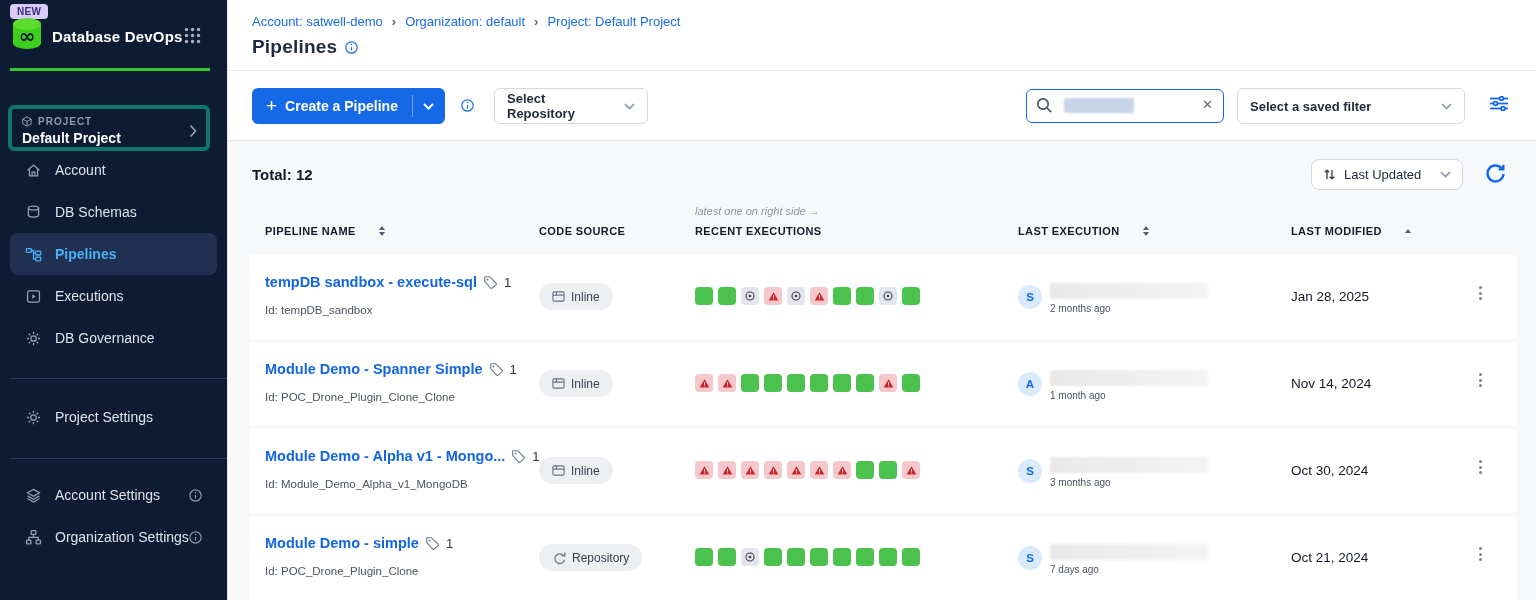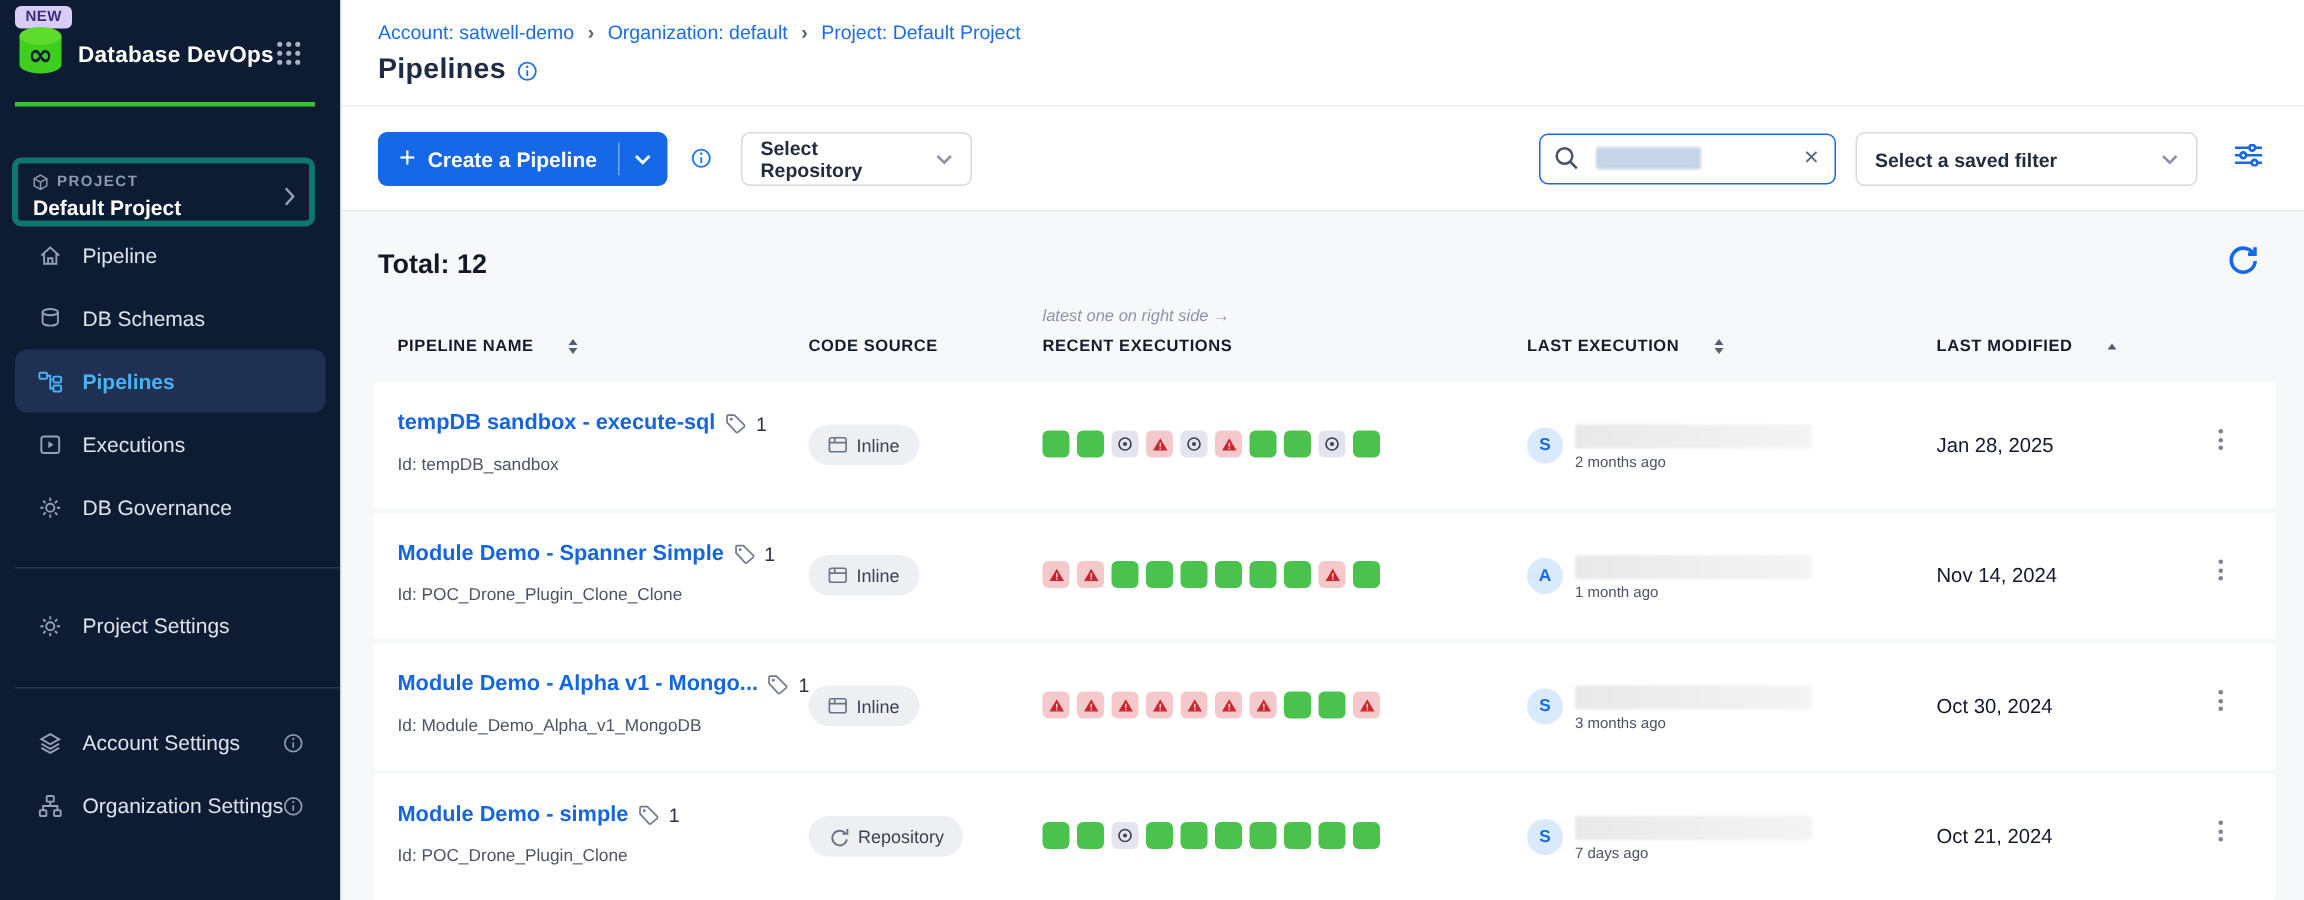--- a/index.html
+++ b/index.html
@@ -52,21 +52,21 @@
   .sel-repo{left:266px;top:88px;width:154px;}
   .sel-filter{left:1009px;top:88px;width:228px;font-weight:bold;}
   .chev-gray{color:#8b93a7;display:flex;margin-left:8px;}
   .search-box{position:absolute;left:798px;top:89px;width:198px;height:34px;border:1.5px solid #1569e6;
     border-radius:6px;background:#fff;box-sizing:border-box;cursor:text;}
   .search-ic{position:absolute;left:9px;top:7px;color:#4a5468;}
   .search-redact{position:absolute;left:37px;top:8px;width:70px;height:15px;background:#c7d3e7;border-radius:2px;filter:blur(1.2px);}
   .search-x{position:absolute;right:10px;top:7px;color:#5f6675;font-size:13px;cursor:pointer;}
   .sliders{position:absolute;left:1262px;top:96px;color:#1569e6;cursor:pointer;}
   
-  .total{position:absolute;top:166px;left:24px;font-size:18px;font-weight:bold;color:#121826;}
+  .total{position:absolute;top:166px;left:24px;font-size:15px;font-weight:bold;color:#121826;}
   .sort-btn{position:absolute;left:1083px;top:159px;width:152px;height:31px;background:#fff;border:1px solid #d3d8e2;
     border-radius:8px;display:flex;align-items:center;gap:8px;padding:0 11px;box-sizing:border-box;cursor:pointer;}
   .sort-label{font-size:13px;color:#232c3d;flex:1;}
   .refresh{position:absolute;left:1257px;top:163px;color:#1569e6;cursor:pointer;}
   
   .table{position:absolute;left:21px;top:199px;width:1268px;}
   .thead{position:relative;height:56px;}
   .note{position:absolute;left:446px;top:6px;font-size:11px;color:#8e94a8;font-style:italic;}
   .th{position:absolute;top:26px;font-size:11px;font-weight:bold;letter-spacing:.4px;color:#151b2b;
     display:flex;align-items:center;gap:23px;}
@@ -145,21 +145,21 @@
 
   <div class="nav">
     <div class="nav-item">
       <span class="ic">
         <svg width="17" height="17" viewBox="0 0 20 20" fill="none" stroke="currentColor" stroke-width="1.5">
           <path d="M3 9.8 L10 3.6 L17 9.8"></path>
             <path d="M5.2 8.2 V16.3 H14.8 V8.2"></path>
             <path d="M8.3 16.3 V12 H11.7 V16.3"></path>
         </svg>
       </span>
-      <span>Pipeline</span>
+      <span>Account</span>
     </div>
     <div class="nav-item">
       <span class="ic">
         <svg width="17" height="17" viewBox="0 0 20 20" fill="none" stroke="currentColor" stroke-width="1.5">
           <ellipse cx="10" cy="4.8" rx="6" ry="2.4"></ellipse>
             <path d="M4 4.8 V13 a6 2.4 0 0 0 12 0 V4.8"></path>
         </svg>
       </span>
       <span>DB Schemas</span>
     </div>
@@ -325,20 +325,34 @@
           <line x1="0" y1="12.5" x2="18" y2="12.5"></line>
         <circle cx="11.5" cy="2.5" r="1.9"></circle>
           <circle cx="5.5" cy="7.5" r="1.9"></circle>
           <circle cx="13" cy="12.5" r="1.9"></circle>
       </svg>
     </div>
   </div>
 
   <div class="total">Total: 12</div>
 
+  <div class="sort-btn">
+    <span>
+      <svg width="13" height="13" viewBox="0 0 13 13" fill="none" stroke="#3f4654" stroke-width="1.4">
+        <path d="M4 11 V2 M4 2 L1.8 4.4 M4 2 L6.2 4.4"></path>
+        <path d="M9 2 V11 M9 11 L6.8 8.6 M9 11 L11.2 8.6"></path>
+      </svg>
+    </span>
+    <span class="sort-label">Last Updated</span>
+    <span class="chev-gray">
+      <svg width="11" height="7" viewBox="0 0 11 7" fill="none" stroke="currentColor" stroke-width="1.7">
+          <polyline points="1,1 5.5,5.5 10,1"></polyline>
+        </svg>
+    </span>
+  </div>
 
   <div class="refresh">
     <svg width="21" height="21" viewBox="0 0 21 21" fill="none" stroke="currentColor" stroke-width="2.4">
       <path d="M17.3 6.2 A8 8 0 1 0 18.5 11"></path>
       <polyline points="18.3,1.8 18.3,6.4 13.7,6.4" fill="none"></polyline>
     </svg>
   </div>
 
   <div class="table">
     <div class="thead">

